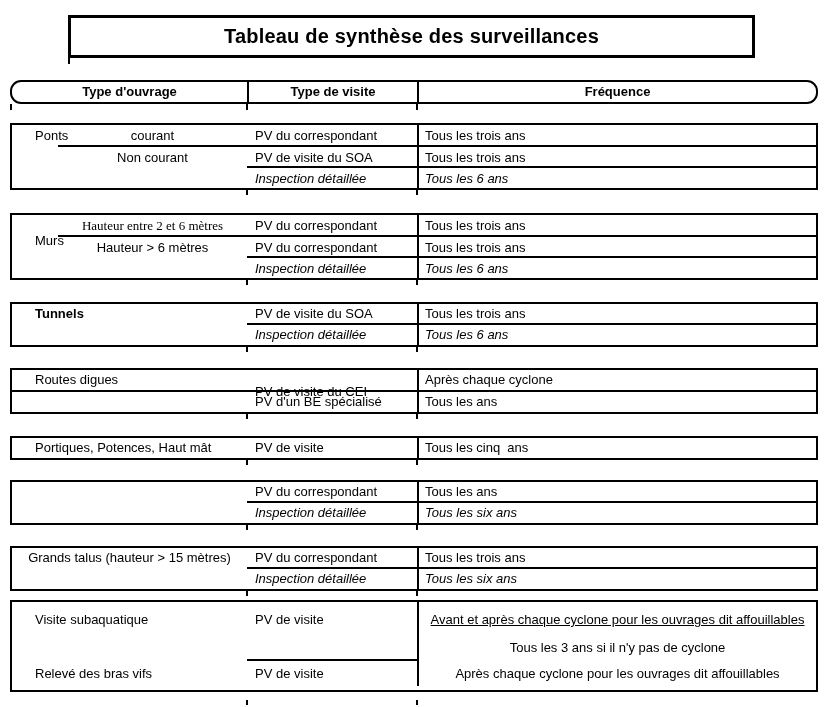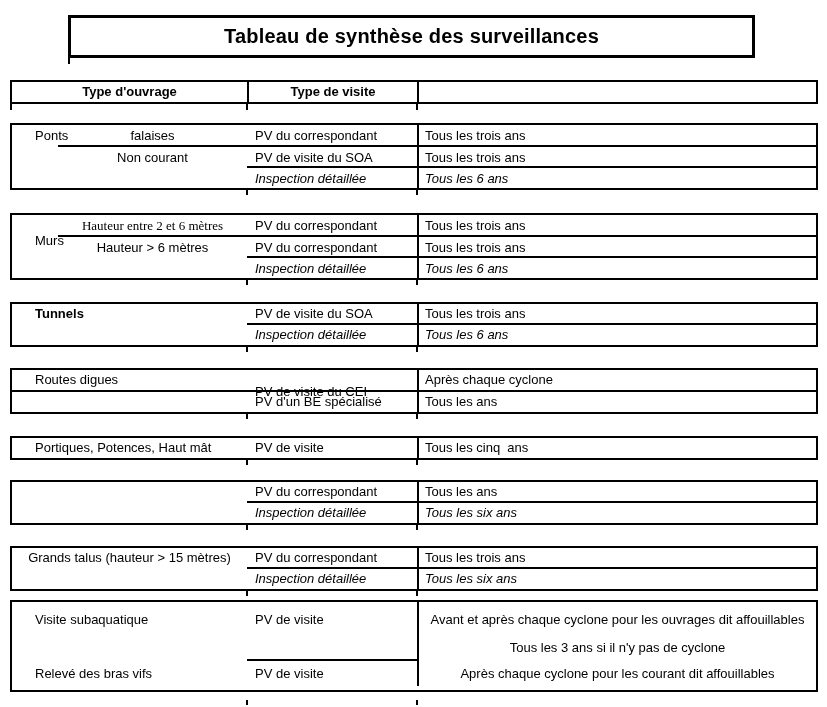--- a/index.html
+++ b/index.html
@@ -38,36 +38,37 @@
 </head>
 <body>
 
 <div id="page">
 
   <div class="titlebox">
     <span>Tableau de synthèse des surveillances</span>
   </div>
   <div class="stub" style="left:68px; top:58px; height:6px;"></div>
 
-  <div class="block" style="top:80px; height:24px;">
+  <div class="block" style="top:80px; height:24px;border-radius:11px;">
     <div class="vline" style="left:235px; height:20px;"></div>
     <div class="vline" style="left:405px; height:20px;"></div>
     <div class="cell bold center" style="left:0; top:0; width:235px;">Type d'ouvrage</div>
     <div class="cell bold center" style="left:237px; top:0; width:168px;">Type de visite</div>
+    <div class="cell bold center" style="left:407px; top:0; width:397px;">Fréquence</div>
   </div>
   <div class="stub" style="left:10px; top:104px;"></div>
   <div class="stub" style="left:246px; top:104px;"></div>
   <div class="stub" style="left:416px; top:104px;"></div>
 
   <div class="block" style="top:123px; height:67px;">
     <div class="vline" style="left:405px; height:63px;"></div>
     <div class="hline" style="left:46px; top:20px; width:758px;"></div>
     <div class="hline" style="left:235px; top:41px; width:569px;"></div>
     <div class="cell c1" style="top:1px;">Ponts</div>
-    <div class="cell sub" style="top:1px;">falaises</div>
+    <div class="cell sub" style="top:1px;">courant</div>
     <div class="cell sub" style="top:23px;">Non courant</div>
     <div class="cell c2" style="top:1px;">PV du correspondant</div>
     <div class="cell c2" style="top:23px;">PV de visite du SOA</div>
     <div class="cell c2 italic" style="top:44px;">Inspection détaillée</div>
     <div class="cell c3" style="top:1px;">Tous les trois ans</div>
     <div class="cell c3" style="top:23px;">Tous les trois ans</div>
     <div class="cell c3 italic" style="top:44px;">Tous les 6 ans</div>
   </div>
   <div class="stub" style="left:246px; top:190px; height:5px;"></div>
   <div class="stub" style="left:416px; top:190px; height:5px;"></div>
@@ -143,22 +144,22 @@
     <div class="cell c3 italic" style="top:21px;">Tous les six ans</div>
   </div>
   <div class="stub" style="left:246px; top:591px; height:5px;"></div>
   <div class="stub" style="left:416px; top:591px; height:5px;"></div>
 
   <div class="block" style="top:600px; height:92px;">
     <div class="vline" style="left:405px; height:84px;"></div>
     <div class="hline" style="left:235px; top:57px; width:170px;"></div>
     <div class="cell c1" style="top:8px;">Visite subaquatique</div>
     <div class="cell c2" style="top:8px;">PV de visite</div>
-    <div class="cell c3c" style="top:8px;">Avant et après chaque cyclone pour les ouvrages dit affouillables</div>
+    <div class="cell c3c" style="top:8px;text-decoration:underline;">Avant et après chaque cyclone pour les ouvrages dit affouillables</div>
     <div class="cell c3c" style="top:36px;">Tous les 3 ans si il n'y pas de cyclone</div>
     <div class="cell c1" style="top:62px;">Relevé des bras vifs</div>
     <div class="cell c2" style="top:62px;">PV de visite</div>
-    <div class="cell c3c" style="top:62px;">Après chaque cyclone pour les courant dit affouillables</div>
+    <div class="cell c3c" style="top:62px;">Après chaque cyclone pour les ouvrages dit affouillables</div>
   </div>
   <div class="stub" style="left:246px; top:700px; height:5px;"></div>
   <div class="stub" style="left:416px; top:700px; height:5px;"></div>
 
 </div>
 
 </body></html>

